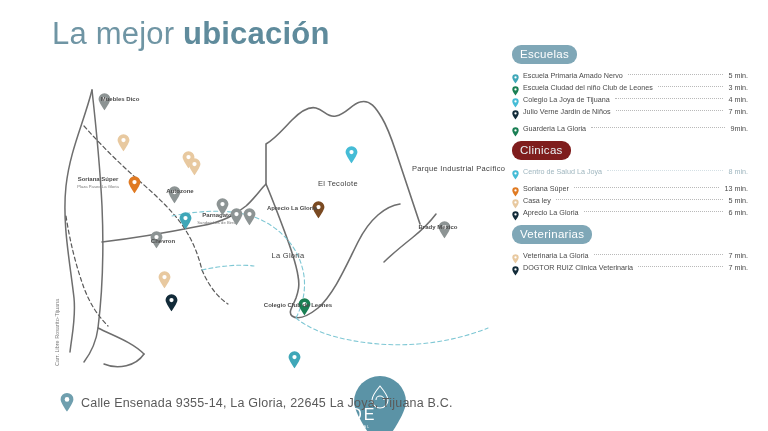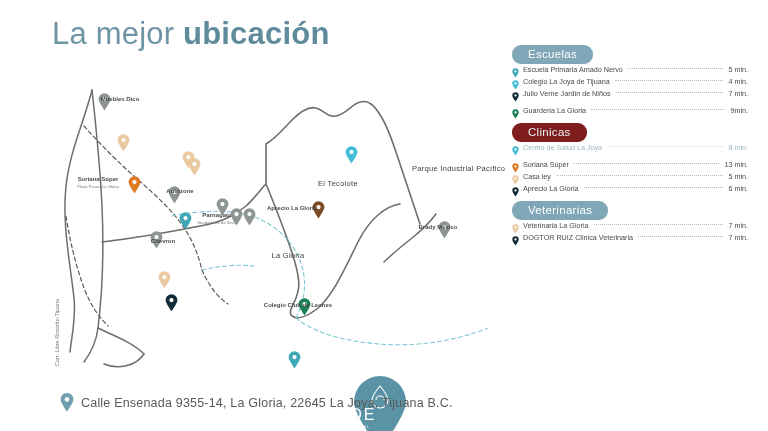--- a/index.html
+++ b/index.html
@@ -44,25 +44,25 @@
     text-align:center; color:#fff; white-space:nowrap;
   }
   .jade-text .j1 { font-size:16px; letter-spacing:2px; font-weight:400; display:block; }
   .jade-text .j2 { font-size:3.4px; letter-spacing:1.3px; display:block; margin-top:1px; }
 
   
   .panel { position: absolute; left: 512px; top: 44px; width: 236px; }
   .section { margin-bottom: 7px; }
   .sec-head {
     display:inline-block; background:#7fa7b7; color:#ffffff;
-    font-size: 11.5px; padding: 3px 16px 4px; border-radius: 9px;
+    font-size: 11.5px; padding: 3px 8px 4px; border-radius: 9px;
     letter-spacing: .3px; font-weight: 400;
   }
   .section.faded .sec-head { background:#7f1d1d; color:#e9f2f5; }
-  .rows { }
+  .rows { margin-top: 6px; }
   .row { display:flex; align-items:center; gap:4px; margin-bottom:2px; }
   .row .rname { font-size: 7.2px; color:#4a4a4a; white-space:nowrap; }
   .row .leader {
     flex:1; border-bottom: 1px dotted #b9b9b9; margin: 0 1px 2px 1px; min-width:6px;
   }
   .row .rtime { font-size: 7.2px; color:#4a4a4a; white-space:nowrap; }
   .section.faded .row .rname, .section.faded .row .rtime { color:#9fb6bf; }
   .section.faded .row .leader { border-bottom-color:#d4e0e5; }
 
   .rowpin { width:7px; height:10px; flex:0 0 7px; }
@@ -269,20 +269,29 @@
             <span class="rowpin"><svg width="7" height="10" viewBox="0 0 14 19">
                 <path d="M7 18.5 C 7 18.5, 0.6 9.8, 0.6 6.4 A 6.4 6.4 0 0 1 13.4 6.4 C 13.4 9.8, 7 18.5, 7 18.5 Z" fill="#3fa7b8"></path>
                 <circle cx="7" cy="6.4" r="2.3" fill="#ffffff"></circle>
               </svg></span>
             <span class="rname">Escuela Primaria Amado Nervo</span>
             <span class="leader"></span>
             <span class="rtime">5 min.</span>
           </div>
           <div class="row">
             <span class="rowpin"><svg width="7" height="10" viewBox="0 0 14 19">
+                <path d="M7 18.5 C 7 18.5, 0.6 9.8, 0.6 6.4 A 6.4 6.4 0 0 1 13.4 6.4 C 13.4 9.8, 7 18.5, 7 18.5 Z" fill="#1a7f54"></path>
+                <circle cx="7" cy="6.4" r="2.3" fill="#ffffff"></circle>
+              </svg></span>
+            <span class="rname">Escuela Ciudad del niño Club de Leones</span>
+            <span class="leader"></span>
+            <span class="rtime">3 min.</span>
+          </div>
+          <div class="row">
+            <span class="rowpin"><svg width="7" height="10" viewBox="0 0 14 19">
                 <path d="M7 18.5 C 7 18.5, 0.6 9.8, 0.6 6.4 A 6.4 6.4 0 0 1 13.4 6.4 C 13.4 9.8, 7 18.5, 7 18.5 Z" fill="#45bcd6"></path>
                 <circle cx="7" cy="6.4" r="2.3" fill="#ffffff"></circle>
               </svg></span>
             <span class="rname">Colegio La Joya de Tijuana</span>
             <span class="leader"></span>
             <span class="rtime">4 min.</span>
           </div>
           <div class="row">
             <span class="rowpin"><svg width="7" height="10" viewBox="0 0 14 19">
                 <path d="M7 18.5 C 7 18.5, 0.6 9.8, 0.6 6.4 A 6.4 6.4 0 0 1 13.4 6.4 C 13.4 9.8, 7 18.5, 7 18.5 Z" fill="#122b39"></path>

